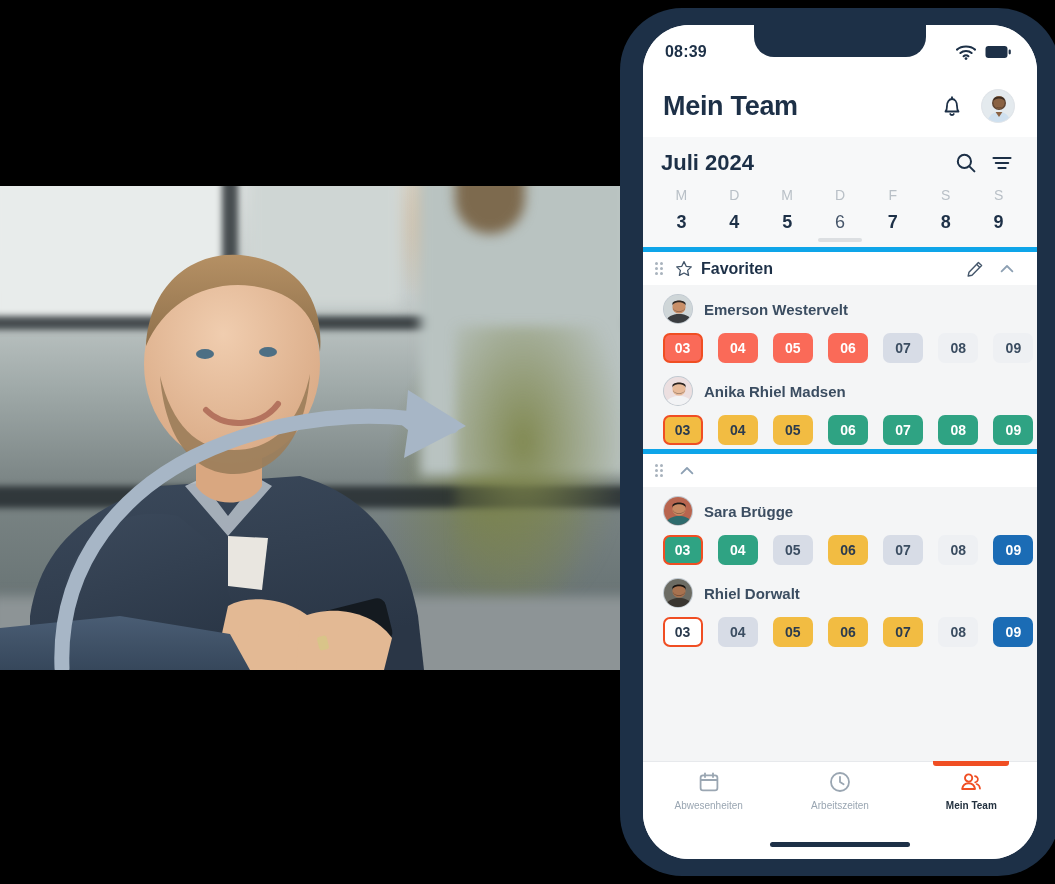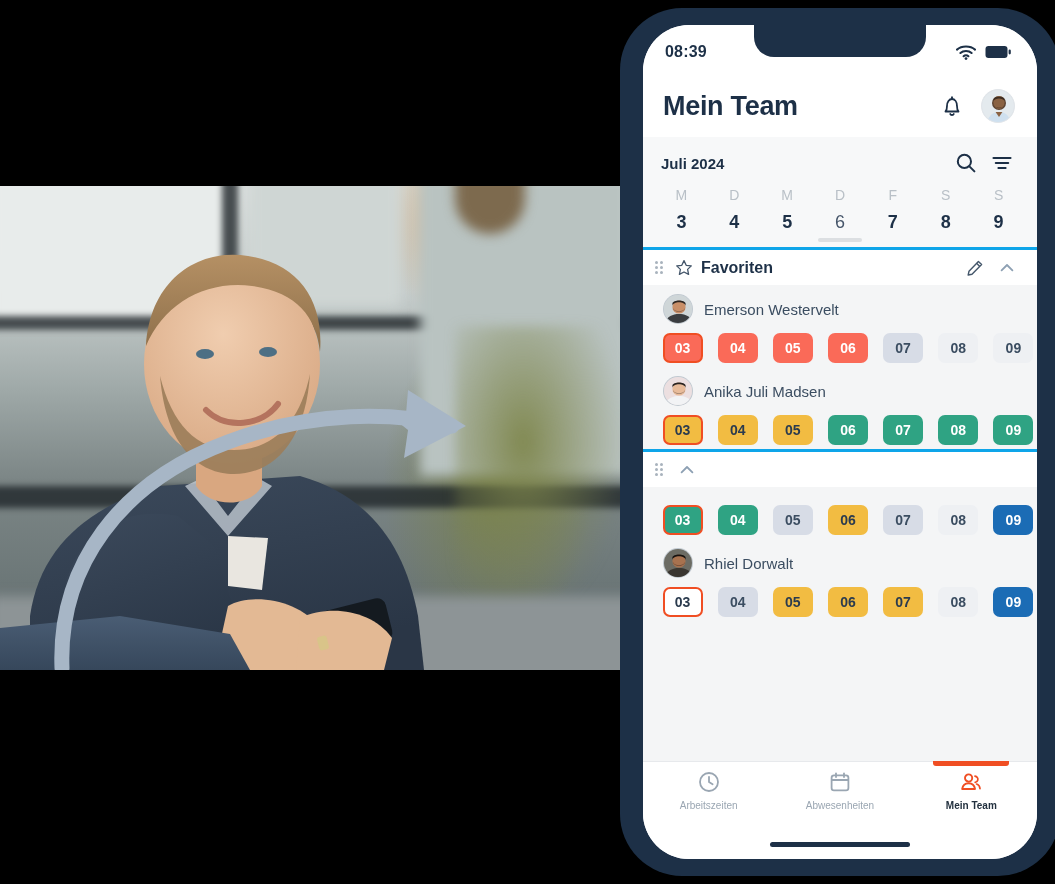--- a/index.html
+++ b/index.html
@@ -87,55 +87,55 @@
     width: 34px; height: 34px; border-radius: 50%;
     overflow: hidden; position: relative; background: #d7dde3;
     border: 1px solid #e2e6ea; cursor: pointer;
   }
 
   
   .calstrip { background: #f7f8f9; padding: 6px 0 0 0; }
   .cal-top {
     display: flex; align-items: center; padding: 0 20px 0 18px; height: 40px;
   }
-  .cal-month { font-size: 15px; font-weight: 700; color: #1d3047; flex: 1; }
+  .cal-month { font-size: 22px; font-weight: 700; color: #1d3047; flex: 1; }
   .cal-icon { width: 30px; height: 30px; display: flex; align-items: center; justify-content: center; cursor: pointer; margin-left: 6px; }
 
   .cal-row { display: flex; padding: 0 12px; }
   .cal-cell { flex: 1; text-align: center; }
   .cal-dow { font-size: 14px; color: #b9c0c7; font-weight: 400; padding: 4px 0 9px; }
   .cal-day { font-size: 18px; font-weight: 700; color: #1d3047; }
   .cal-day.dim { color: #46566a; font-weight: 500; }
   .cal-underline {
     height: 14px; display: flex; justify-content: center; align-items: center;
   }
   .cal-bar { width: 44px; height: 4px; border-radius: 3px; background: #dcdfe2; }
   .cal-bar.hidden { background: transparent; }
 
   
   .scroll {
     height: 548px; background: #f4f5f6; overflow: hidden;
   }
   .sec-head {
     background: #ffffff; height: 38px; display: flex; align-items: center;
-    padding: 0 18px 0 12px; gap: 8px; border-top: 3px solid #0ea5e9;
+    padding: 0 18px 0 12px; gap: 8px; border-top: 5px solid #0ea5e9;
   }
   .drag { width: 12px; display: flex; flex-wrap: wrap; gap: 2px; cursor: grab; }
   .drag i { width: 3px; height: 3px; border-radius: 50%; background: #a9b3bd; display: block; }
   .sec-title { font-size: 16px; font-weight: 700; color: #1d3047; flex: 1; }
   .sec-icon { width: 24px; height: 24px; display: flex; align-items: center; justify-content: center; cursor: pointer; }
 
   .person { padding: 9px 0 4px 0; }
   .person-row { display: flex; align-items: center; gap: 11px; padding: 0 18px 0 20px; }
   .avatar-sm {
     width: 30px; height: 30px; border-radius: 50%; overflow: hidden;
     position: relative; background: #ccd4dc; flex: 0 0 auto;
     border: 1px solid rgba(0,0,0,.05);
   }
-  .person-name { font-size: 15px; color: #3b4d61; font-weight: 400; }
+  .person-name { font-size: 15px; color: #3b4d61; font-weight: 700; }
 
   .chips { display: flex; padding: 9px 0 0 16px; gap: 8px; }
   .chip-cell { flex: 1; display: flex; justify-content: center; }
   .chip {
     width: 40px; height: 30px; border-radius: 7px;
     display: flex; align-items: center; justify-content: center;
     font-size: 14px; font-weight: 700; cursor: pointer;
     border: 2px solid transparent;
   }
   .chip.sel { border-color: #f04e23; }
@@ -456,21 +456,21 @@
           </div>
           <div class="person">
             <div class="person-row">
               <div class="avatar-sm"><svg width="30" height="30" viewBox="0 0 30 30">
                   <rect width="30" height="30" fill="#ecdfe0"></rect>
                   <path d="M0 30 C2 22 8 19 15 19 C22 19 28 22 30 30 Z" fill="#f2f3f5"></path>
                   <circle cx="15" cy="12" r="6.6" fill="#e8bb9a"></circle>
                   <path d="M8.4 11 C9 6 21 6 21.6 11 L21.6 8.4 C21 4.4 9 4.4 8.4 8.4 Z" fill="#2a2320"></path>
                   <path d="M9 13 C10.4 17.4 19.6 17.4 21 13 C20.4 18 9.6 18 9 13 Z" fill="#2a2320" opacity=".55"></path>
                 </svg></div>
-              <div class="person-name">Anika Juli Madsen</div>
+              <div class="person-name">Anika Rhiel Madsen</div>
             </div>
             <div class="chips">
               <div class="chip-cell">
                 <div class="chip c-yellow sel">03</div>
               </div>
               <div class="chip-cell">
                 <div class="chip c-yellow">04</div>
               </div>
               <div class="chip-cell">
                 <div class="chip c-yellow">05</div>
@@ -498,20 +498,30 @@
               <i></i>
               <i></i>
             </div>
             <div class="sec-icon">
               <svg width="18" height="18" viewBox="0 0 18 18">
                 <path d="M3.6 11.4 L9 6 L14.4 11.4" stroke="#8da0b3" stroke-width="1.8" fill="none" stroke-linecap="round" stroke-linejoin="round"></path>
               </svg>
             </div>
           </div>
           <div class="person">
+            <div class="person-row">
+              <div class="avatar-sm"><svg width="30" height="30" viewBox="0 0 30 30">
+                  <rect width="30" height="30" fill="#b8654f"></rect>
+                  <path d="M0 30 C2 22 8 19 15 19 C22 19 28 22 30 30 Z" fill="#2e6b6d"></path>
+                  <circle cx="15" cy="12" r="6.6" fill="#c98a63"></circle>
+                  <path d="M8.4 11 C9 6 21 6 21.6 11 L21.6 8.4 C21 4.4 9 4.4 8.4 8.4 Z" fill="#201a18"></path>
+                  <path d="M9 13 C10.4 17.4 19.6 17.4 21 13 C20.4 18 9.6 18 9 13 Z" fill="#201a18" opacity=".55"></path>
+                </svg></div>
+              <div class="person-name">Sara Brügge</div>
+            </div>
             <div class="chips">
               <div class="chip-cell">
                 <div class="chip c-green sel">03</div>
               </div>
               <div class="chip-cell">
                 <div class="chip c-green">04</div>
               </div>
               <div class="chip-cell">
                 <div class="chip c-gray">05</div>
               </div>
@@ -563,33 +573,33 @@
                 <div class="chip c-blue">09</div>
               </div>
             </div>
           </div>
         </div>
 
       <div class="tabbar">
         <div class="tabs" id="tab-root">
             <div class="tab">
               <svg width="24" height="24" viewBox="0 0 24 24">
-                <circle cx="12" cy="12" r="9" stroke="#9aa6b2" stroke-width="1.8" fill="none"></circle>
-                <path d="M12 6.8 L12 12 L15.6 14.2" stroke="#9aa6b2" stroke-width="1.8" fill="none" stroke-linecap="round" stroke-linejoin="round"></path>
-              </svg>
-              <div class="tab-label">Arbeitszeiten</div>
-            </div>
-            <div class="tab">
-              <svg width="24" height="24" viewBox="0 0 24 24">
                 <rect x="3.6" y="5.4" width="16.8" height="15" rx="2.4" stroke="#9aa6b2" stroke-width="1.8" fill="none"></rect>
                 <path d="M3.6 10 L20.4 10" stroke="#9aa6b2" stroke-width="1.8"></path>
                 <path d="M8 3.4 L8 7" stroke="#9aa6b2" stroke-width="1.8" stroke-linecap="round"></path>
                 <path d="M16 3.4 L16 7" stroke="#9aa6b2" stroke-width="1.8" stroke-linecap="round"></path>
               </svg>
               <div class="tab-label">Abwesenheiten</div>
+            </div>
+            <div class="tab">
+              <svg width="24" height="24" viewBox="0 0 24 24">
+                <circle cx="12" cy="12" r="9" stroke="#9aa6b2" stroke-width="1.8" fill="none"></circle>
+                <path d="M12 6.8 L12 12 L15.6 14.2" stroke="#9aa6b2" stroke-width="1.8" fill="none" stroke-linecap="round" stroke-linejoin="round"></path>
+              </svg>
+              <div class="tab-label">Arbeitszeiten</div>
             </div>
             <div class="tab active">
               <div class="tab-ind"></div>
               <svg width="24" height="24" viewBox="0 0 24 24">
                 <circle cx="9.6" cy="8" r="3.6" stroke="#f04e23" stroke-width="1.9" fill="none"></circle>
                 <path d="M3.2 19 C3.8 15 6.4 13.2 9.6 13.2 C12.8 13.2 15.4 15 16 19 Z" stroke="#f04e23" stroke-width="1.9" fill="none" stroke-linejoin="round"></path>
                 <path d="M16 6.2 C18 6.6 19.2 8.2 18.8 10 C18.5 11.4 17.4 12.2 16.2 12.4" stroke="#f04e23" stroke-width="1.7" fill="none" stroke-linecap="round"></path>
                 <path d="M17.6 14 C19.6 14.6 20.8 16.2 21 18.6" stroke="#f04e23" stroke-width="1.7" fill="none" stroke-linecap="round"></path>
               </svg>
               <div class="tab-label">Mein Team</div>

